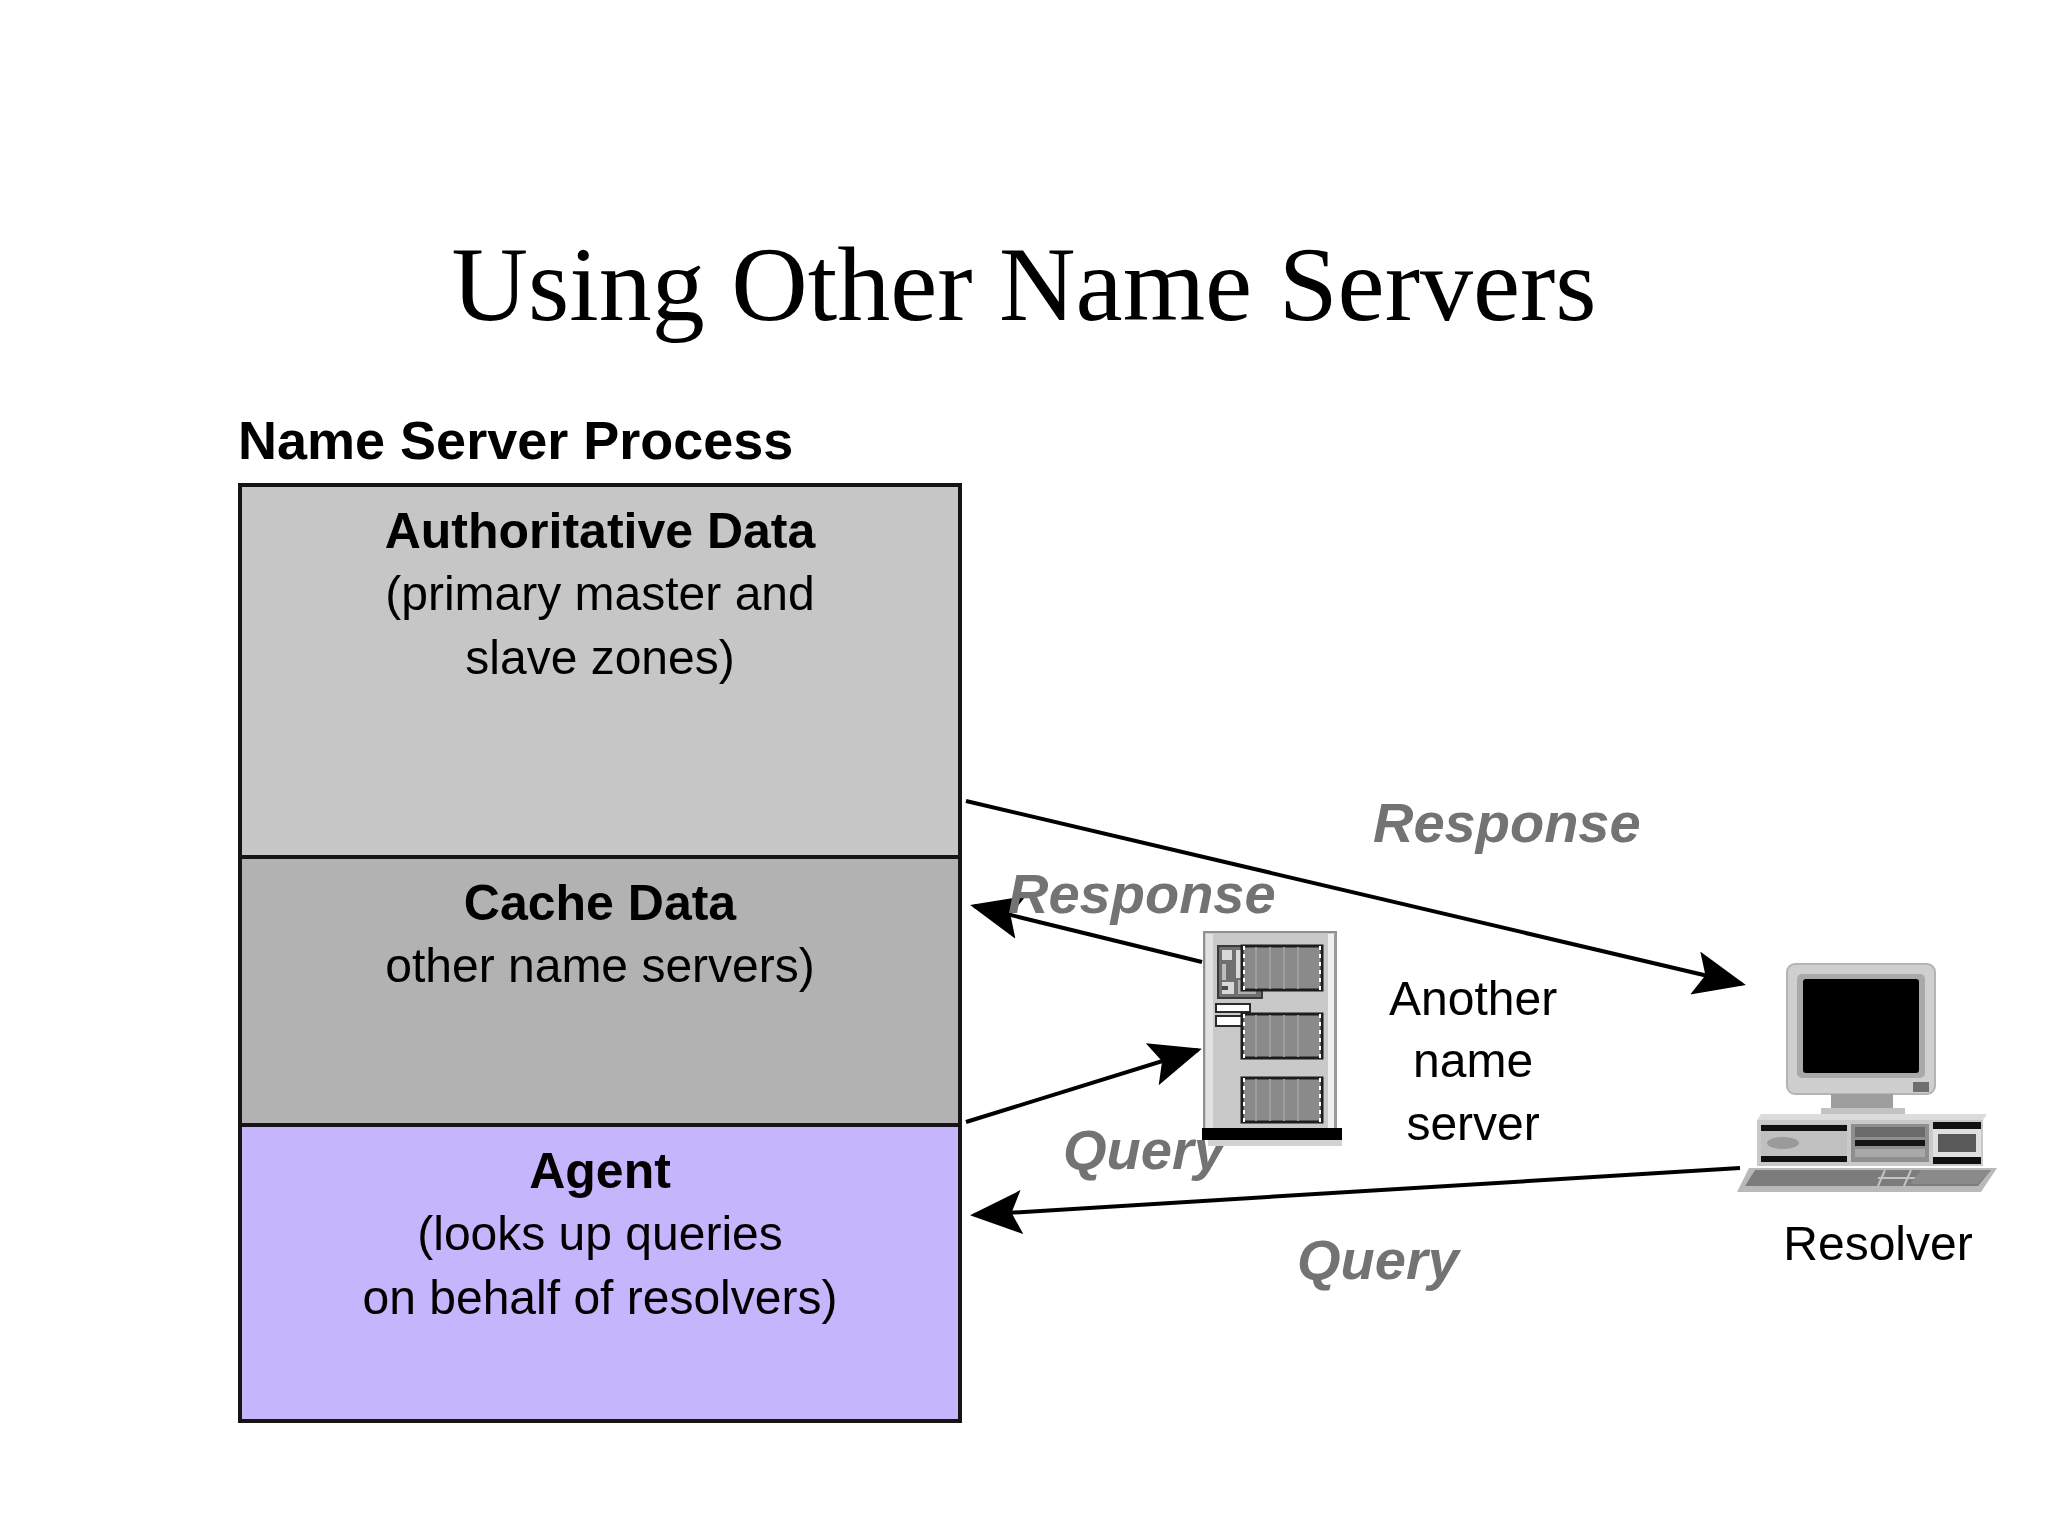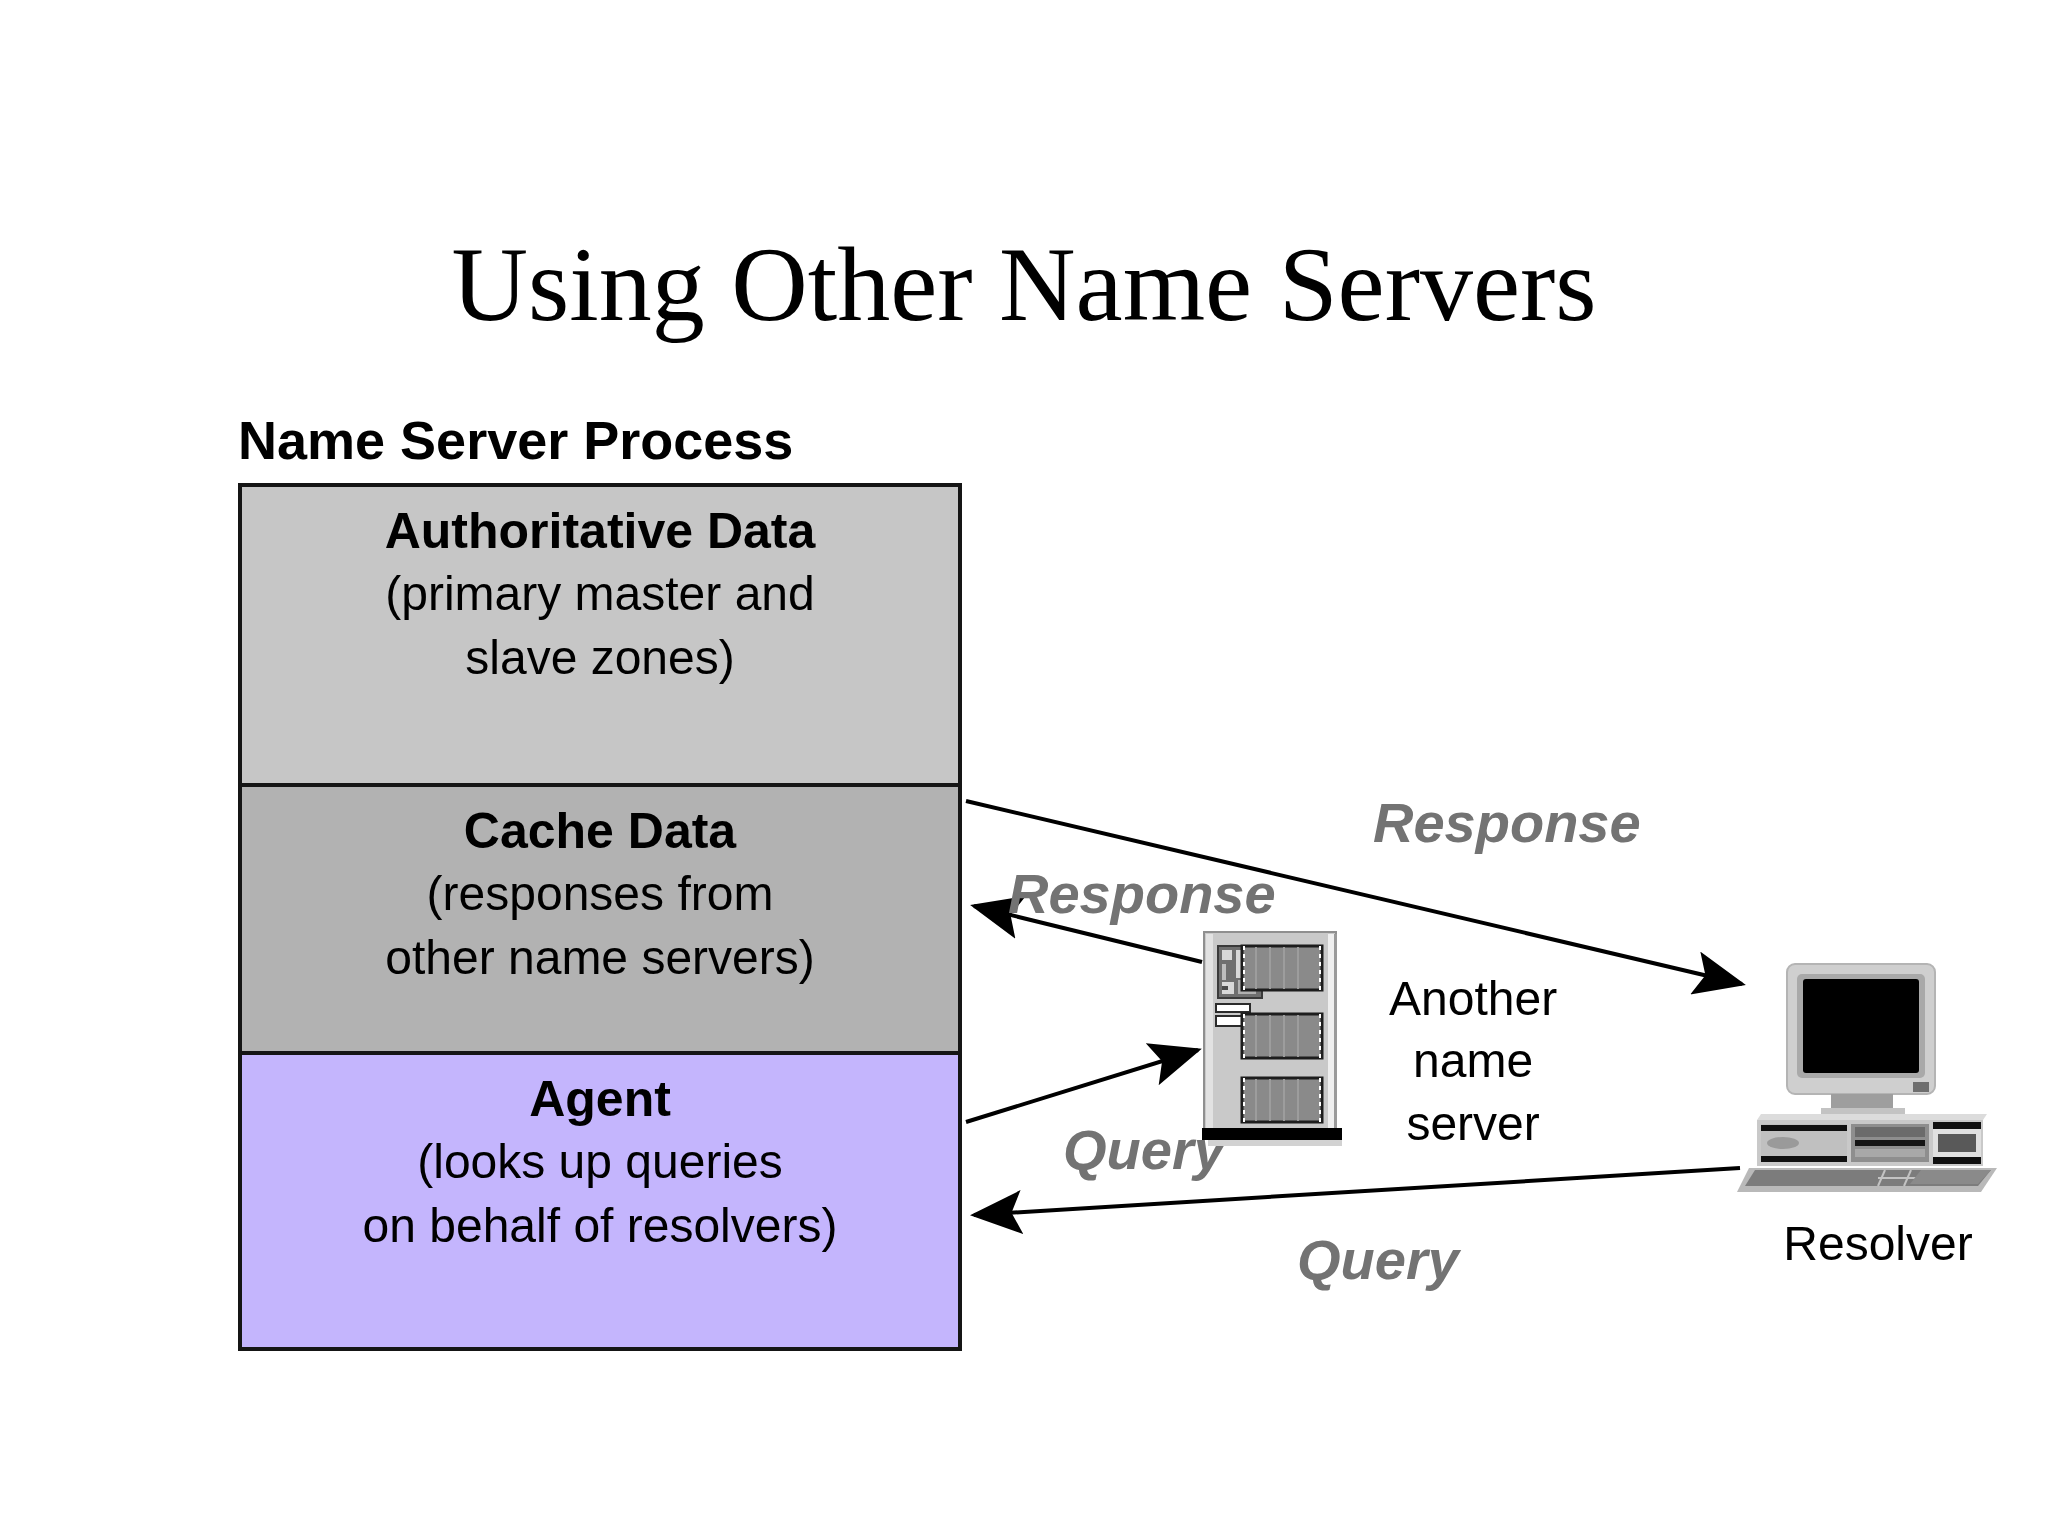--- a/index.html
+++ b/index.html
@@ -56,21 +56,21 @@
   .layer-box {
     box-sizing: border-box;
     border: 4px solid #151515;
     border-bottom-width: 0;
     padding: 14px 10px 18px 10px;
     text-align: center;
   }
   .layer-box.last {
     border-bottom-width: 4px;
   }
-  .layer-box.authoritative { background: #c6c6c6; height: 300px; }
+  .layer-box.authoritative { background: #c6c6c6; height: 372px; }
   .layer-box.cache         { background: #b2b2b2; height: 268px; }
   .layer-box.agent         { background: #c4b5fd; height: 300px; }
 
   .layer-title {
     font-size: 50px;
     font-weight: bold;
     line-height: 1.22;
     white-space: nowrap;
   }
   .layer-line {
@@ -134,21 +134,20 @@
 <div class="layer-stack">
 
   <div class="layer-box authoritative">
     <div class="layer-title">Authoritative Data</div>
     <div class="layer-line">(primary master and</div>
     <div class="layer-line">slave zones)</div>
   </div>
 
   <div class="layer-box cache">
     <div class="layer-title">Cache Data</div>
-    <div class="layer-line">(responses from</div>
     <div class="layer-line">other name servers)</div>
   </div>
 
   <div class="layer-box agent last">
     <div class="layer-title">Agent</div>
     <div class="layer-line">(looks up queries</div>
     <div class="layer-line">on behalf of resolvers)</div>
   </div>
 
 </div>

